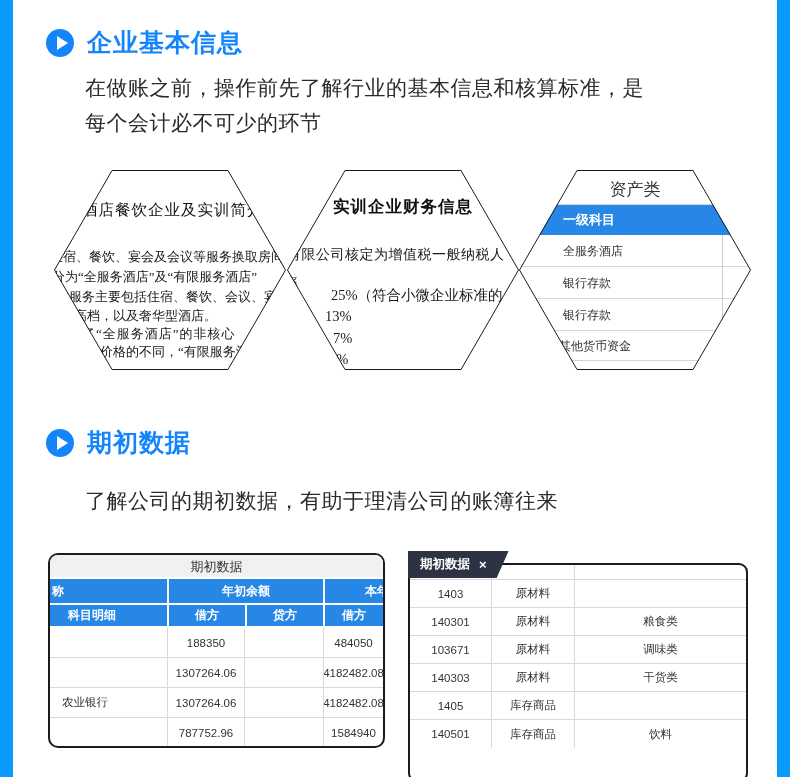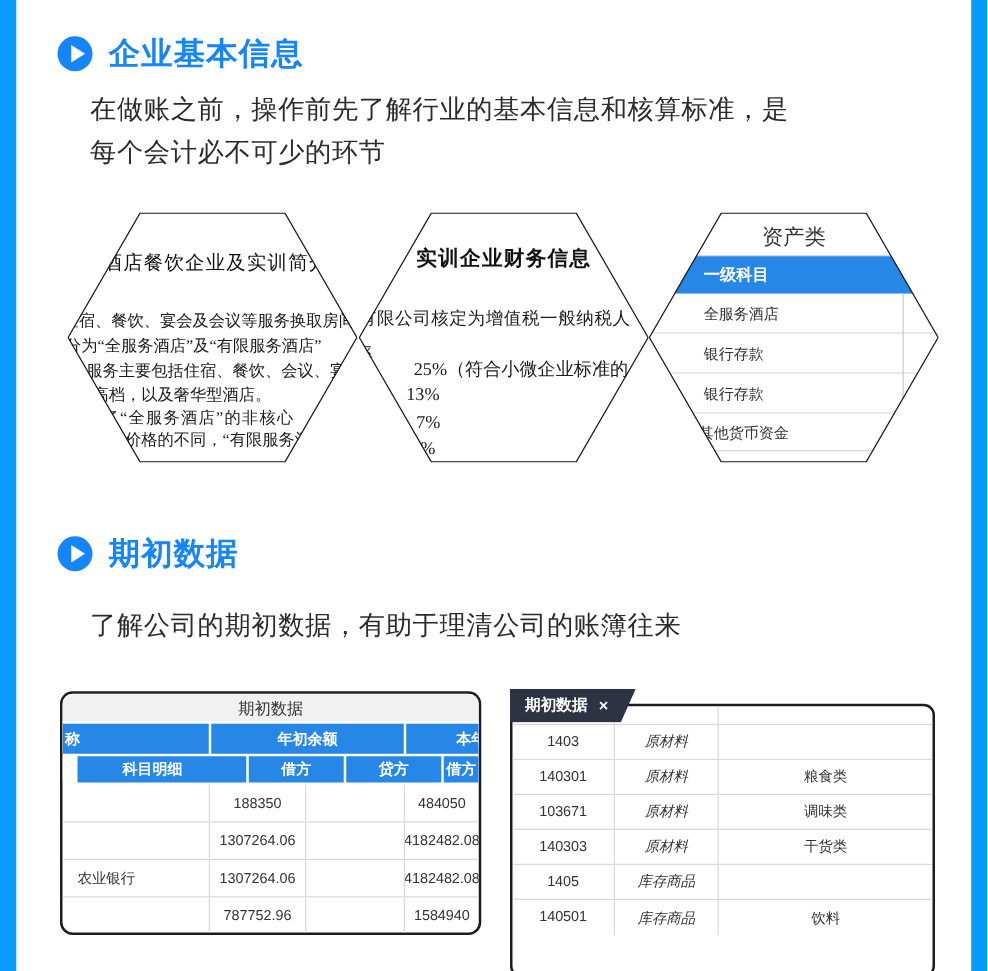--- a/index.html
+++ b/index.html
@@ -13,21 +13,21 @@
 
   
   .sec-head { position:absolute; left:46px; display:flex; align-items:center; }
   .play-icon { width:28px; height:28px; border-radius:50%; background:#1585fb;
                position:relative; flex:0 0 auto; }
   .play-icon::after { content:""; position:absolute; left:11px; top:7px;
     border-left:11px solid #fff; border-top:7px solid transparent;
     border-bottom:7px solid transparent; }
   .sec-title { color:#1585fb; font-size:25px; font-weight:bold; margin-left:13px;
                letter-spacing:1px; }
-  .sec-sub { position:absolute; left:72px; color:#2b2b2b; font-size:21px;
+  .sec-sub { position:absolute; left:85px; color:#2b2b2b; font-size:21px;
              line-height:35px; letter-spacing:0.5px; }
 
   
   .hex { position:absolute; width:232px; height:200px; }
   .hex-clip { position:absolute; inset:0; overflow:hidden;
     clip-path:polygon(25% 0,75% 0,100% 50%,75% 100%,25% 100%,0 50%); }
   .hex svg.outline { position:absolute; inset:0; width:100%; height:100%; pointer-events:none; }
   .hx-line { position:absolute; white-space:nowrap; color:#1a1a1a;
              font-family:"Liberation Serif", serif; font-size:13px; }
   .hx-title { position:absolute; white-space:nowrap; color:#111;
@@ -70,21 +70,21 @@
     clip-path:polygon(0 0,100% 0,calc(100% - 12px) 100%,0 100%); }
   .rtab .close { margin-left:9px; font-size:13px; font-weight:bold; cursor:default; }
   .rtable { position:absolute; left:408px; top:563px; width:340px; height:219px;
     border:2px solid #1c1c1c; border-radius:9px; overflow:hidden; background:#fff; }
   .rt-sliver { height:15px; display:flex; border-bottom:1px solid #d9d9d9; }
   .rt-row { display:flex; height:28px; border-bottom:1px solid #d9d9d9; }
   .rt-row:last-child { border-bottom:none; }
   .rt-cell { font-size:11.5px; color:#333; display:flex; align-items:center;
     justify-content:center; border-left:1px solid #d9d9d9; overflow:hidden; }
   .rt-cell:first-child { border-left:none; }
-  .rc1 { width:81px; flex:0 0 auto; } .rc2 { width:83px; flex:0 0 auto;font-style:italic; }
+  .rc1 { width:81px; flex:0 0 auto; } .rc2 { width:83px; flex:0 0 auto; }
   .rc3 { flex:1; }
 </style>
 </head>
 <body>
 
 <div id="page">
   <div class="strip left"></div>
   <div class="strip right"></div>
 
   <div class="sec-head" style="top:26px;">
@@ -151,21 +151,21 @@
   </div>
 
   <div class="ltable">
     <div class="lt-titlebar">期初数据</div>
     <div class="lt-hrow lt-hrow1">
       <div class="lt-hcell" style="width:117px; padding-left:2px;">称</div>
       <div class="lt-hcell" style="width:154px; justify-content:center;">年初余额</div>
       <div class="lt-hcell" style="flex:1; padding-left:40px;">本年</div>
     </div>
     <div class="lt-hrow lt-hrow2">
-      <div class="lt-hcell" style="width:135px; padding-left:36px;margin-left:12px;">科目明细</div>
+      <div class="lt-hcell" style="width:117px; padding-left:18px;">科目明细</div>
       <div class="lt-hcell" style="width:76px; justify-content:center;">借方</div>
       <div class="lt-hcell" style="width:76px; justify-content:center;">贷方</div>
       <div class="lt-hcell" style="flex:1; justify-content:center;">借方</div>
     </div>
     <div class="lt-body">
       <div class="lt-row">
         <div class="lt-cell" style="width:117px;"></div>
         <div class="lt-cell" style="width:77px;">188350</div>
         <div class="lt-cell" style="width:79px;"></div>
         <div class="lt-cell" style="flex:1;">484050</div>

